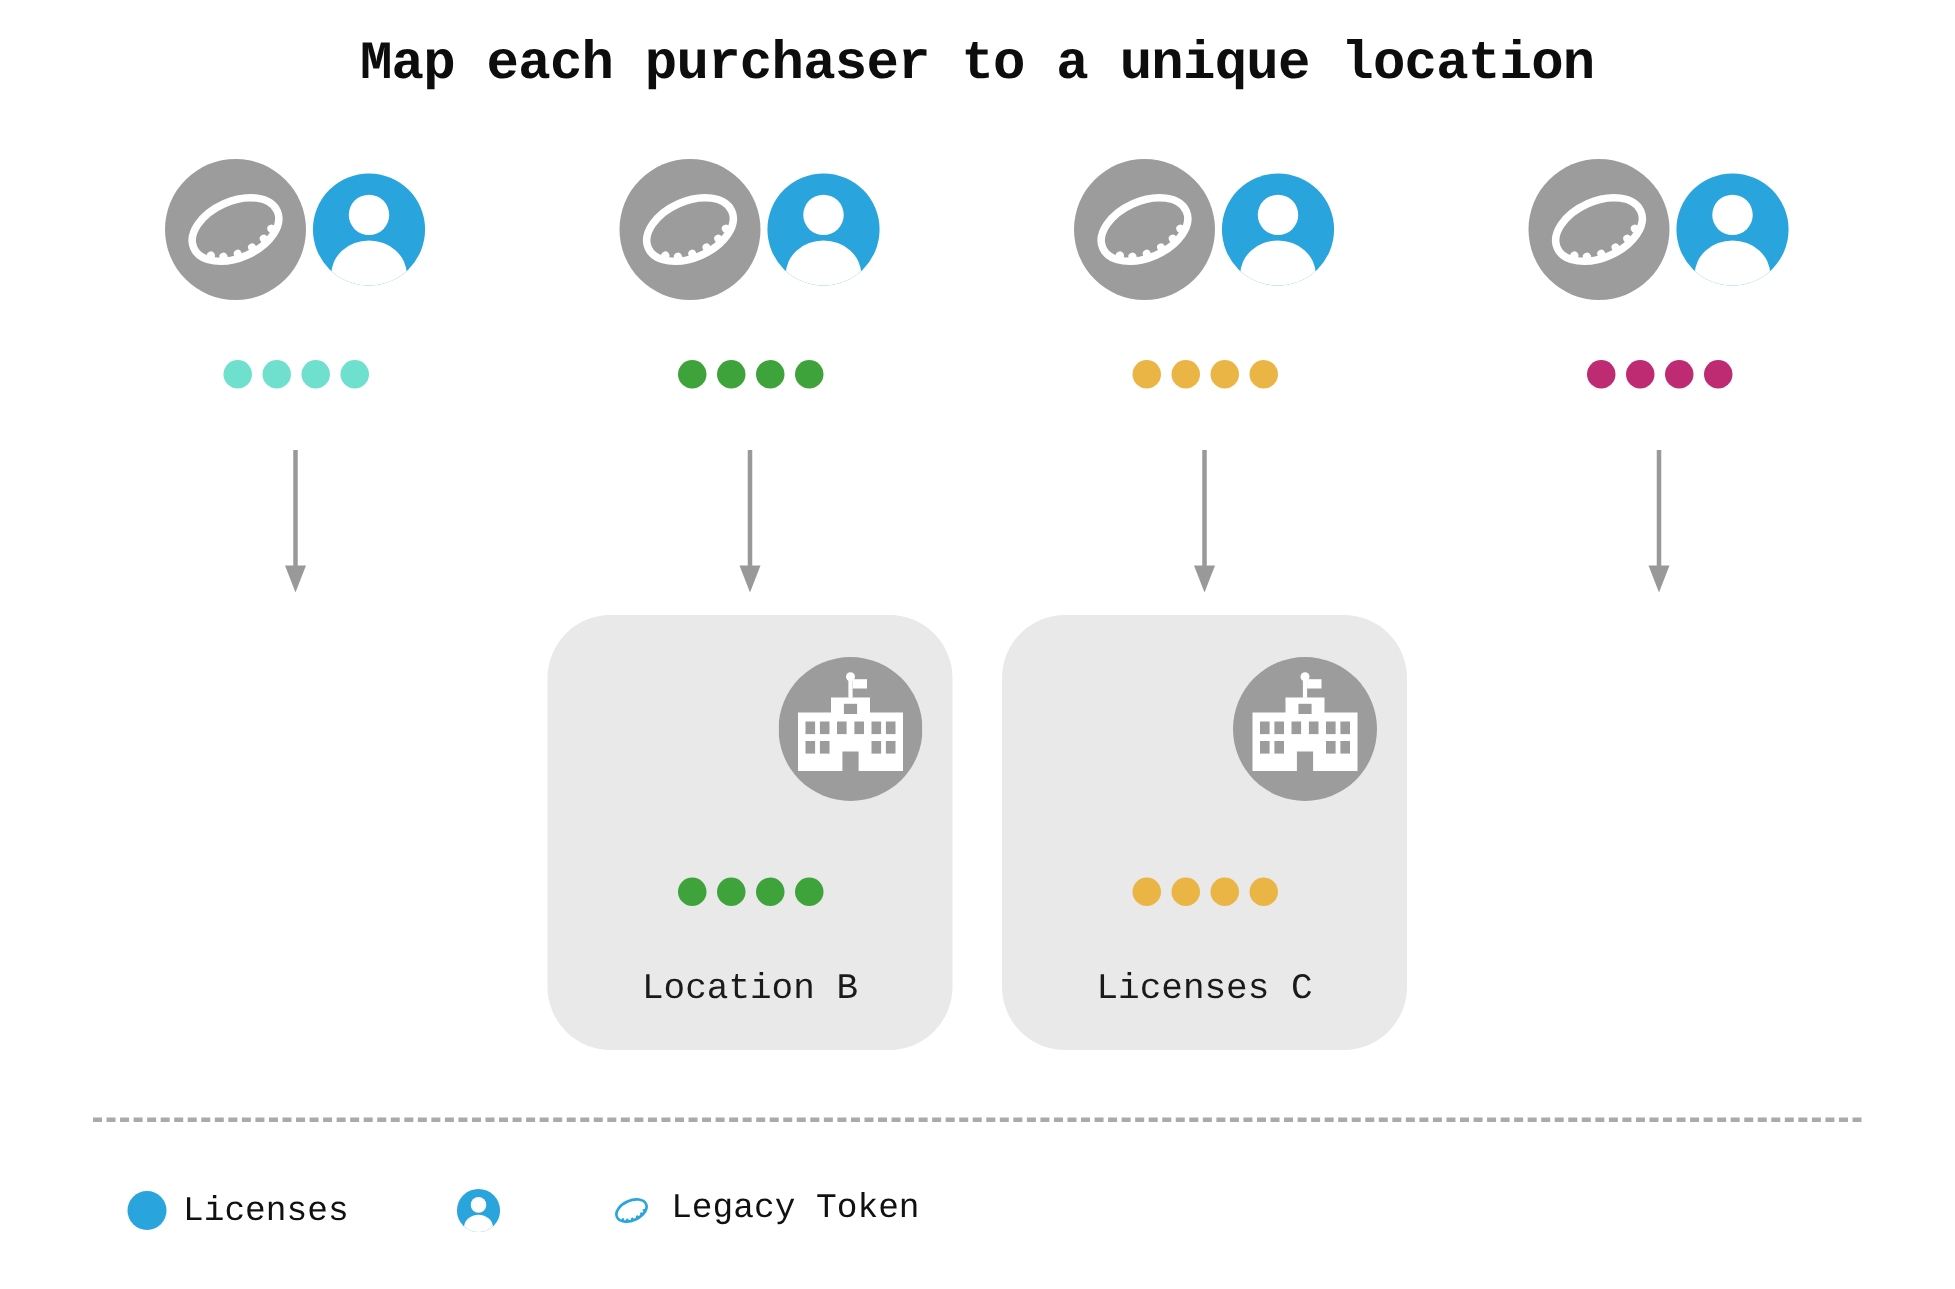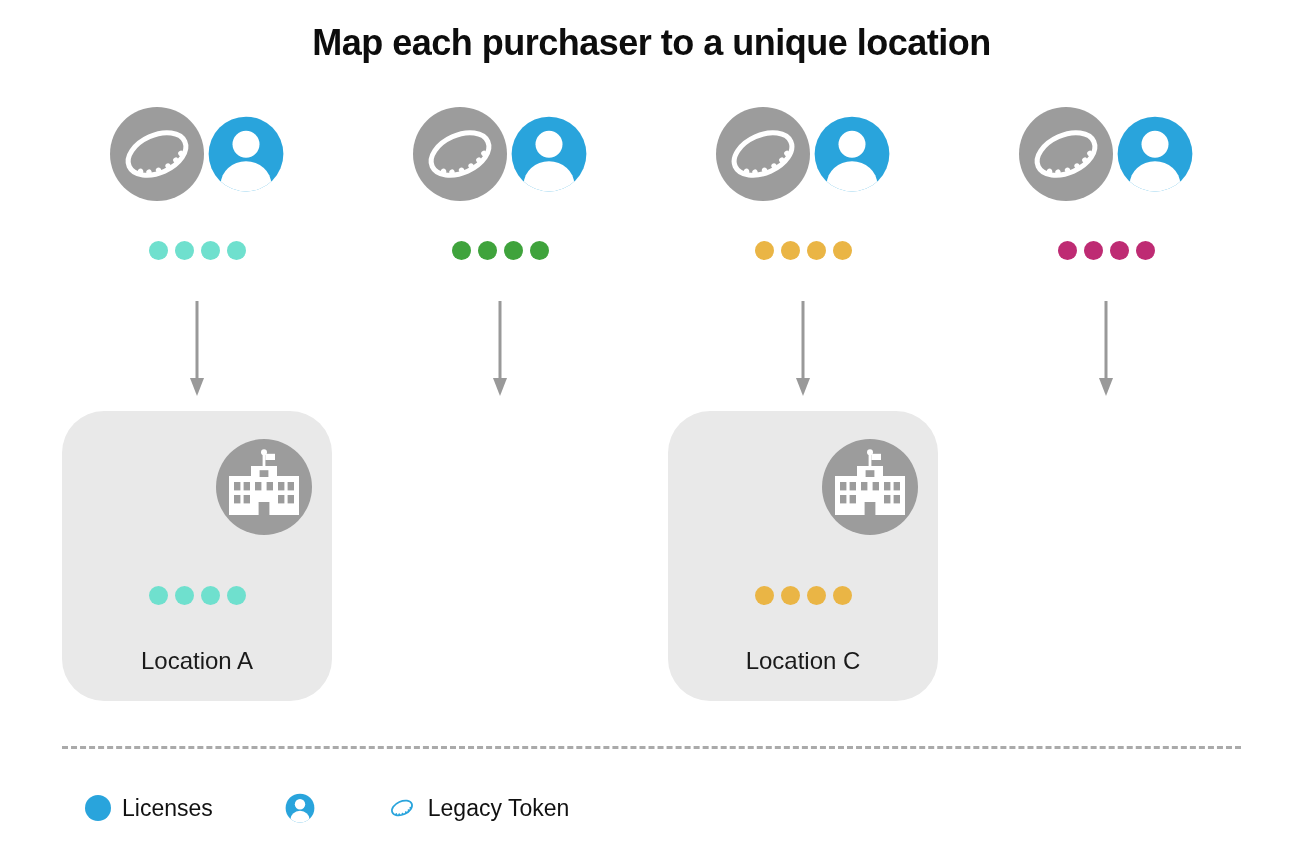--- a/index.html
+++ b/index.html
@@ -2,21 +2,21 @@
 <html><head>
 <meta charset="utf-8">
 <style>
   * { margin: 0; padding: 0; box-sizing: border-box; }
   html, body { background: #ffffff; }
   .page {
     position: relative;
     width: 1303px;
     height: 859px;
     background: #ffffff;
-    font-family: Liberation Sans, sans-serif;
+    font-family: Liberation Mono, monospace;
     overflow: hidden;
   }
   .title {
     text-align: center;
     margin-top: 22px;
     font-size: 36px;
     font-weight: 700;
     letter-spacing: -0.5px;
     color: #0d0d0d;
   }
@@ -94,21 +94,20 @@
     height: 0;
   }
   .legend {
     display: flex;
     align-items: center;
     margin: 44px 0 0 85px;
     column-gap: 72px;
   }
   .legend-item {
     display: flex;
-    align-items: center;
     gap: 11px;
   }
   .legend-dot {
     width: 26px; height: 26px;
     border-radius: 50%;
     background: var(--c, #29a4dc);
     display: inline-block;
   }
   .legend-icon { color: var(--c, #29a4dc); }
   .legend-icon svg { width: 30px; height: 30px; display: block; }
@@ -198,34 +197,20 @@
           <span class="dot" style="background: rgb(111, 224, 206);"></span>
           <span class="dot" style="background: rgb(111, 224, 206);"></span>
           <span class="dot" style="background: rgb(111, 224, 206);"></span>
           <span class="dot" style="background: rgb(111, 224, 206);"></span>
         </div>
       <div class="arrow-wrap" style="--c: #999999;">
         <svg width="16" height="95" viewBox="0 0 16 95">
             <use href="#icon-arrow-down"></use>
           </svg>
       </div>
-      <div class="location-box" style="--c: #E9E9E9;">
-        <div class="building-wrap" style="--c: #9C9C9C;">
-          <svg viewBox="0 0 48 48">
-              <use href="#icon-building"></use>
-            </svg>
-        </div>
-        <div class="dots-row box-dots">
-            <span class="dot" style="background: rgb(111, 224, 206);"></span>
-            <span class="dot" style="background: rgb(111, 224, 206);"></span>
-            <span class="dot" style="background: rgb(111, 224, 206);"></span>
-            <span class="dot" style="background: rgb(111, 224, 206);"></span>
-          </div>
-        <div class="box-label">Location A</div>
-      </div>
     </div>
 
     <div class="column">
       <div class="purchaser">
         <div class="coin-disc" style="--c: #9C9C9C;">
           <svg viewBox="0 0 48 48">
               <use href="#icon-coin"></use>
             </svg>
         </div>
         <div class="person-wrap" style="--c: #29A4DC;">
@@ -237,20 +222,34 @@
       <div class="dots-row">
           <span class="dot" style="background: rgb(63, 163, 60);"></span>
           <span class="dot" style="background: rgb(63, 163, 60);"></span>
           <span class="dot" style="background: rgb(63, 163, 60);"></span>
           <span class="dot" style="background: rgb(63, 163, 60);"></span>
         </div>
       <div class="arrow-wrap" style="--c: #999999;">
         <svg width="16" height="95" viewBox="0 0 16 95">
             <use href="#icon-arrow-down"></use>
           </svg>
+      </div>
+      <div class="location-box" style="--c: #E9E9E9;">
+        <div class="building-wrap" style="--c: #9C9C9C;">
+          <svg viewBox="0 0 48 48">
+              <use href="#icon-building"></use>
+            </svg>
+        </div>
+        <div class="dots-row box-dots">
+            <span class="dot" style="background: rgb(63, 163, 60);"></span>
+            <span class="dot" style="background: rgb(63, 163, 60);"></span>
+            <span class="dot" style="background: rgb(63, 163, 60);"></span>
+            <span class="dot" style="background: rgb(63, 163, 60);"></span>
+          </div>
+        <div class="box-label">Location B</div>
       </div>
     </div>
 
     <div class="column">
       <div class="purchaser">
         <div class="coin-disc" style="--c: #9C9C9C;">
           <svg viewBox="0 0 48 48">
               <use href="#icon-coin"></use>
             </svg>
         </div>
@@ -276,21 +275,21 @@
           <svg viewBox="0 0 48 48">
               <use href="#icon-building"></use>
             </svg>
         </div>
         <div class="dots-row box-dots">
             <span class="dot" style="background: rgb(234, 181, 69);"></span>
             <span class="dot" style="background: rgb(234, 181, 69);"></span>
             <span class="dot" style="background: rgb(234, 181, 69);"></span>
             <span class="dot" style="background: rgb(234, 181, 69);"></span>
           </div>
-        <div class="box-label">Location C</div>
+        <div class="box-label">Licenses C</div>
       </div>
     </div>
 
     <div class="column">
       <div class="purchaser">
         <div class="coin-disc" style="--c: #9C9C9C;">
           <svg viewBox="0 0 48 48">
               <use href="#icon-coin"></use>
             </svg>
         </div>

